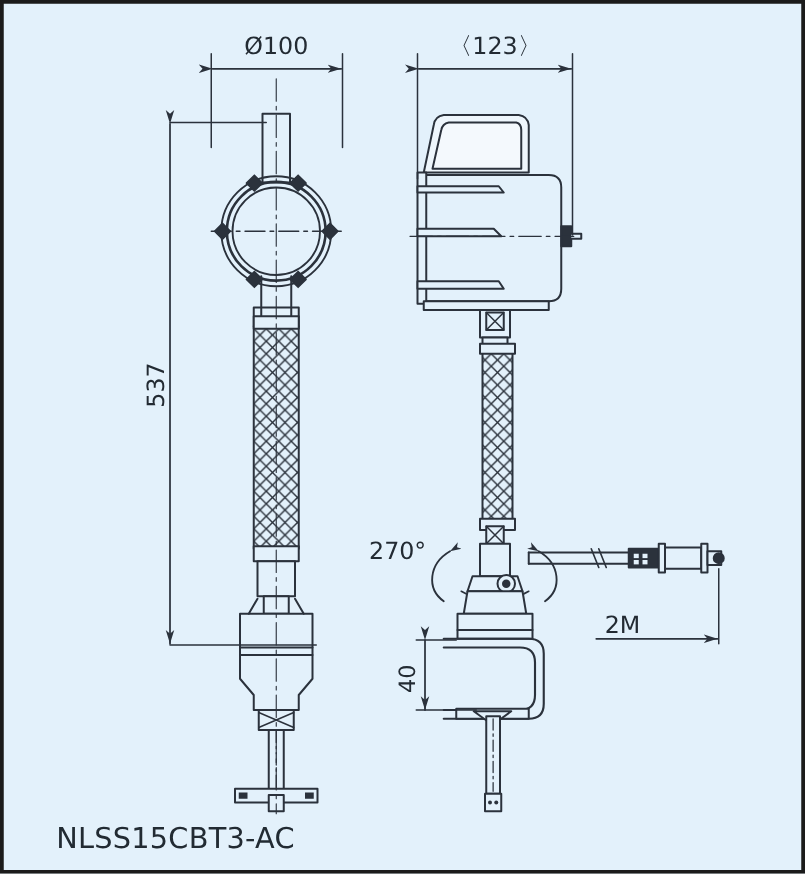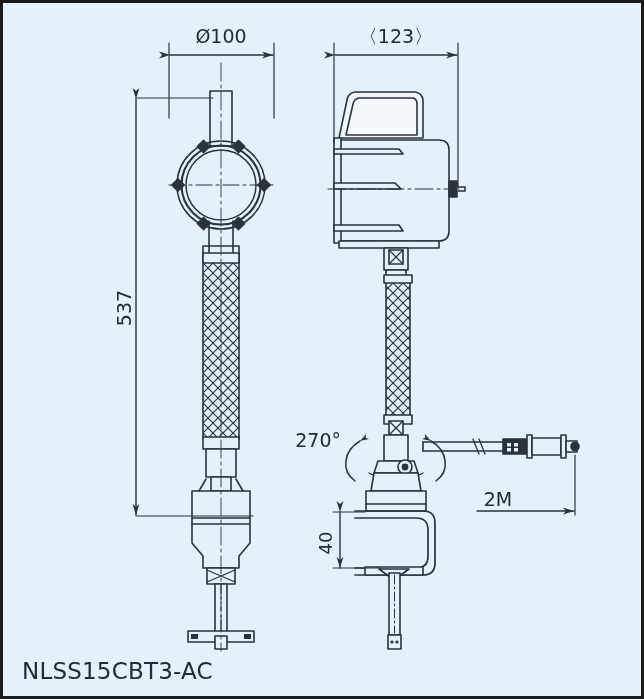--- a/index.html
+++ b/index.html
@@ -20,21 +20,21 @@
   }
   #drawing-canvas {
     position: absolute;
     left: 0;
     top: 0;
     width: 644px;
     height: 699px;
   }
   .caption {
     position: absolute;
-    left: 19px;
+    left: 42px;
     top: 655px;
     font-family: "DejaVu Sans", sans-serif;
     font-size: 23px;
     color: #222b33;
     letter-spacing: 0.2px;
     white-space: nowrap;
   }
   svg text {
     font-family: "DejaVu Sans", sans-serif;
     fill: #232b33;

